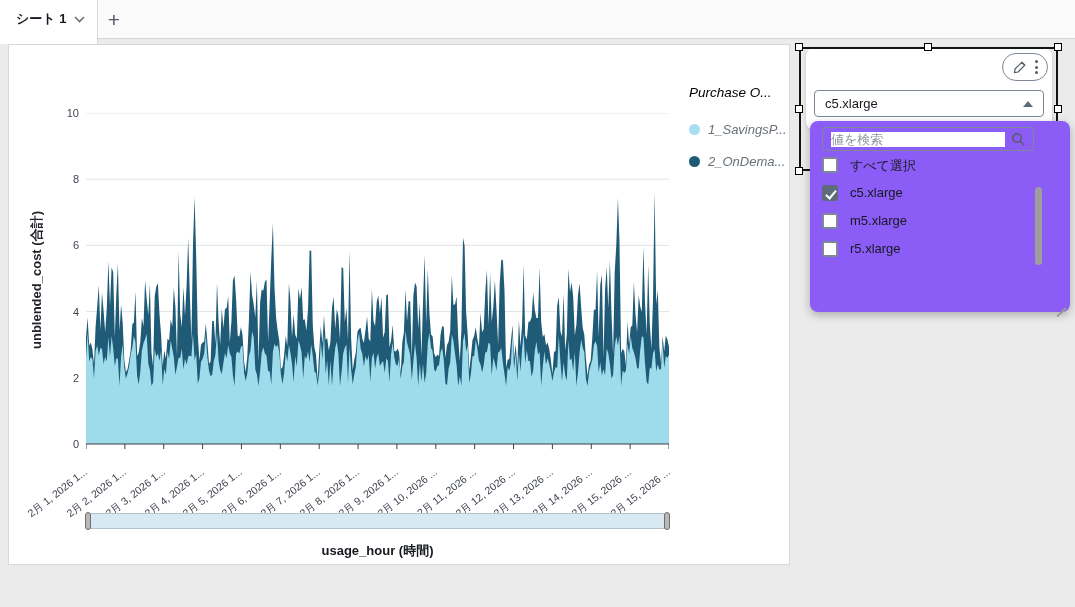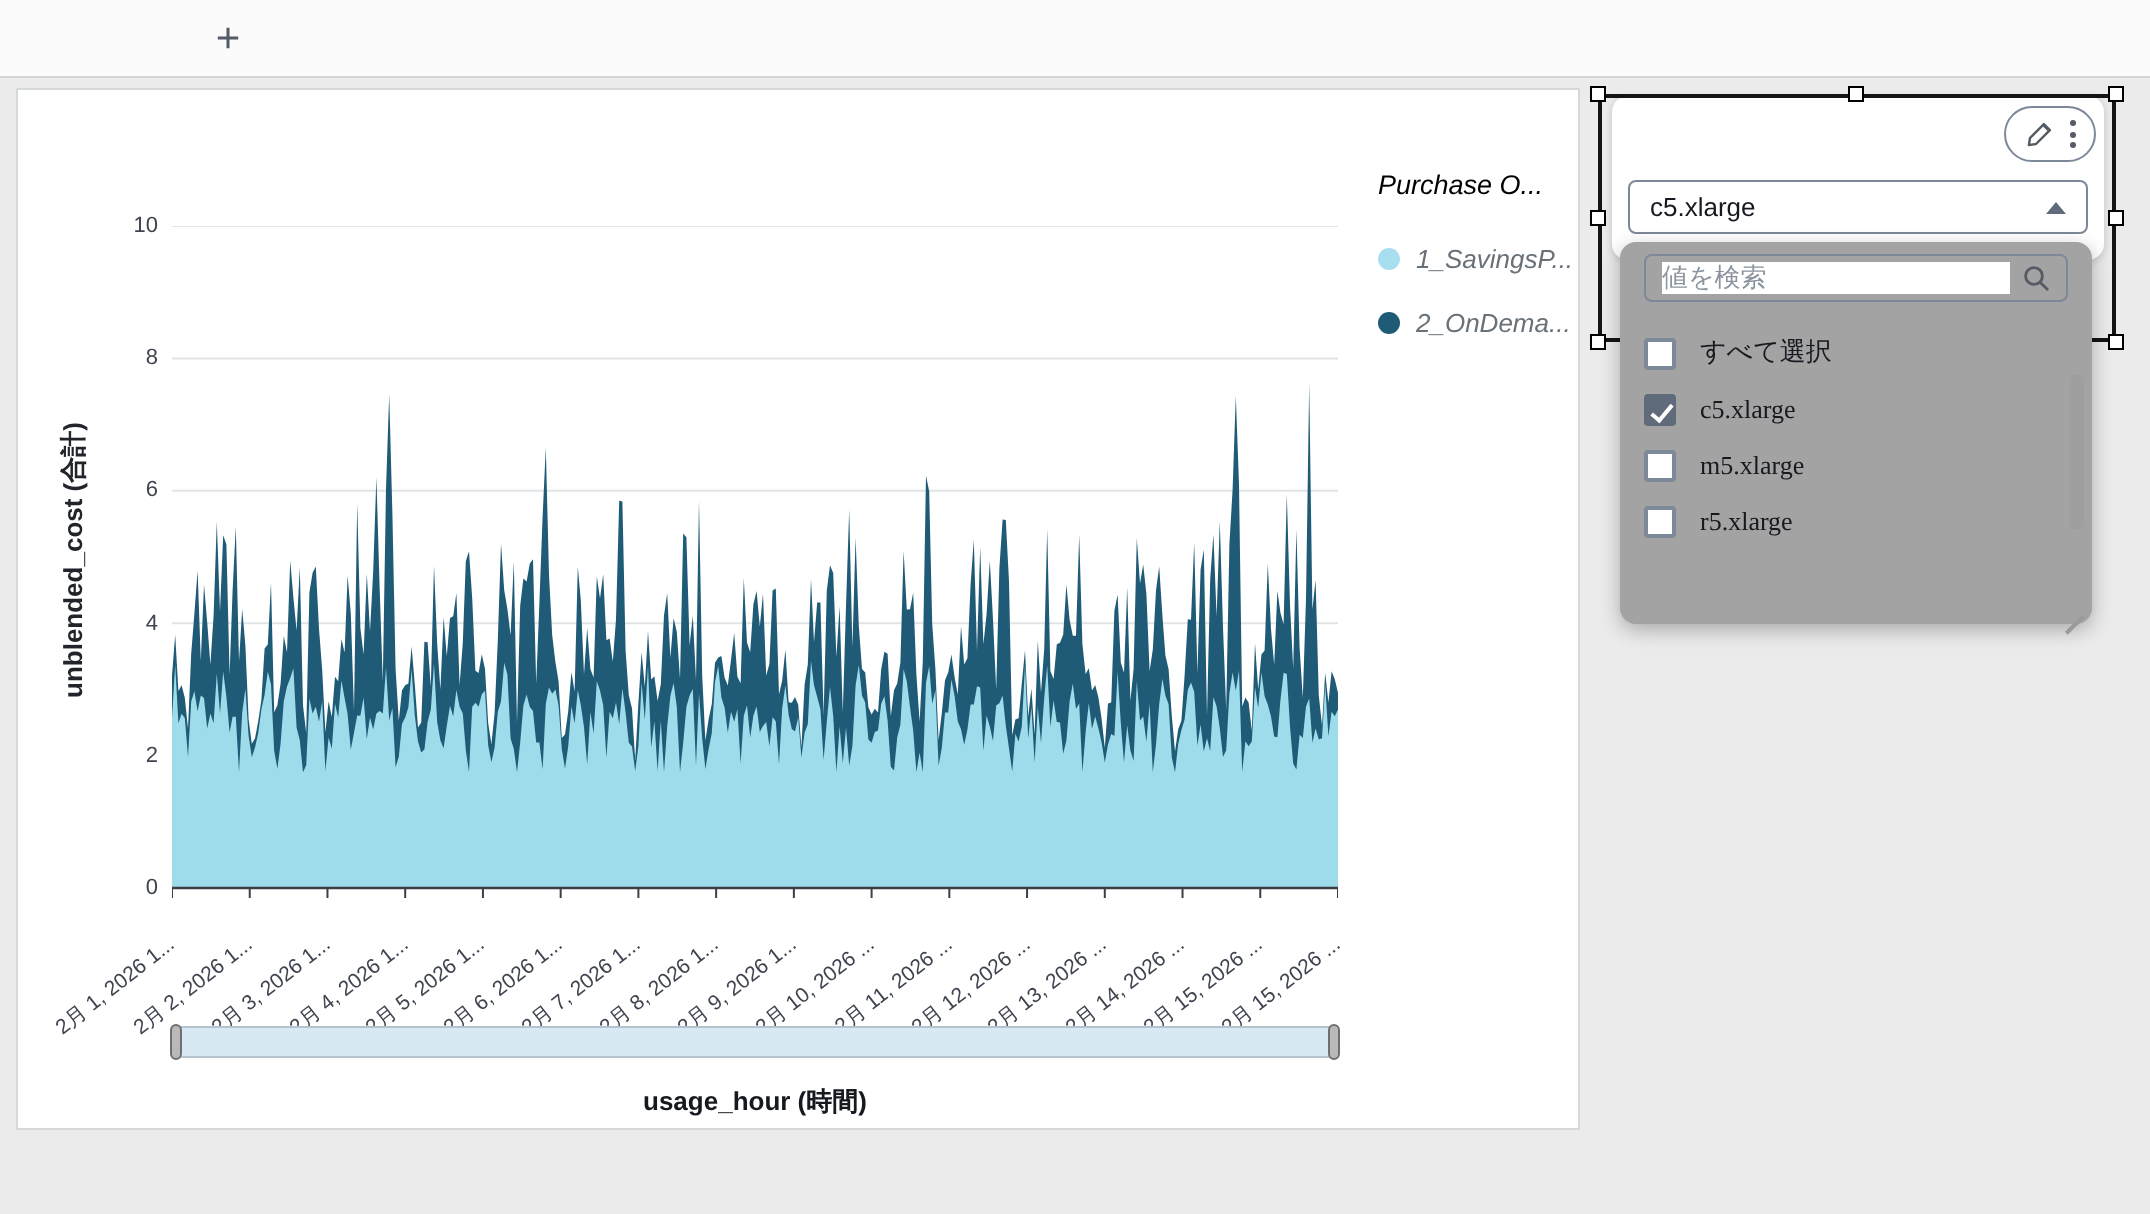--- a/index.html
+++ b/index.html
@@ -59,31 +59,31 @@
                 display:flex; align-items:center; padding:0 10px; }
   .select-value { font-size:13px; color:#16191f; flex:1; }
   .caret-up { width:0; height:0; border-left:5px solid transparent;
               border-right:5px solid transparent; border-bottom:6px solid #5f6b7a; }
 
   .selrect { position:absolute; left:799px; top:47px; width:259px; height:124px;
              border:2px solid #141414; z-index:20; pointer-events:none; }
   .hdl { position:absolute; width:8px; height:8px; background:#fff;
          border:1.5px solid #000; z-index:30; }
 
-  .popup { position:absolute; left:810px; top:121px; width:236px; height:191px;
-           background:#a3a3a3; border-radius:8px; box-shadow:0 3px 10px rgba(0,0,0,.28);
-           z-index:40;font-family:Liberation Serif, serif; }
+  .popup { position:absolute; left:810px; top:121px; width:260px; height:191px;
+           background:#8b5cf6; border-radius:8px; box-shadow:0 3px 10px rgba(0,0,0,.28);
+           z-index:40; }
   .search-box { position:absolute; left:12px; top:6px; width:212px; height:24px;
                 border:1px solid #7d8998; border-radius:4px; display:flex;
                 align-items:center; padding:0 8px; gap:6px; }
   .search-box input { border:none; outline:none; flex:1; font-size:13px;
                       font-family:inherit; color:#16191f; min-width:0; }
   .search-box input::placeholder { color:#8b949e; }
   .opt-row { position:absolute; left:12px; height:28px; display:flex;
-             align-items:flex-end; gap:12px; }
+             align-items:flex-start; gap:12px; }
   .cb { width:16px; height:16px; border:2px solid #7d8998; border-radius:2px;
         background:#fff; position:relative; flex:0 0 auto; }
   .cb.on { background:#5f6b7a; border-color:#5f6b7a; }
   .cb.on::after { content:""; position:absolute; left:4px; top:0.5px; width:4px;
                   height:9px; border:solid #fff; border-width:0 2px 2px 0;
                   transform:rotate(40deg); }
   .opt-label { font-size:13px; color:#16191f; }
   .toggle-row { position:absolute; left:12px; top:152px; height:30px;
                 display:flex; align-items:center; gap:10px; }
   .toggle { width:33px; height:18px; border:2px solid #545b64; border-radius:10px;
@@ -97,20 +97,26 @@
                   height:1.5px; background:#9a9a9a; transform:rotate(-45deg);
                   transform-origin:100% 100%; }
   .grip::after { content:""; position:absolute; right:0; bottom:0; width:7px;
                  height:1.5px; background:#9a9a9a; transform:rotate(-45deg);
                  transform-origin:100% 100%; }
 </style>
 </head>
 <body>
 
 <div class="tabbar">
+  <div class="tab">
+    <span class="tab-label">シート 1</span>
+    <svg width="11" height="7" viewBox="0 0 11 7">
+      <polyline points="1,1 5.5,5.5 10,1" fill="none" stroke="#687078" stroke-width="1.6"></polyline>
+    </svg>
+  </div>
   <div class="add-tab">+</div>
 </div>
 
 <div class="chart-card">
 
   <div class="plot-wrap">
     <svg id="plot" width="583" height="338" viewBox="0 0 583 338">
         <line x1="0" y1="264.8" x2="583" y2="264.8" stroke="#e1e4e6" stroke-width="1"></line>
         <line x1="0" y1="198.6" x2="583" y2="198.6" stroke="#e1e4e6" stroke-width="1"></line>
         <line x1="0" y1="132.4" x2="583" y2="132.4" stroke="#e1e4e6" stroke-width="1"></line>

